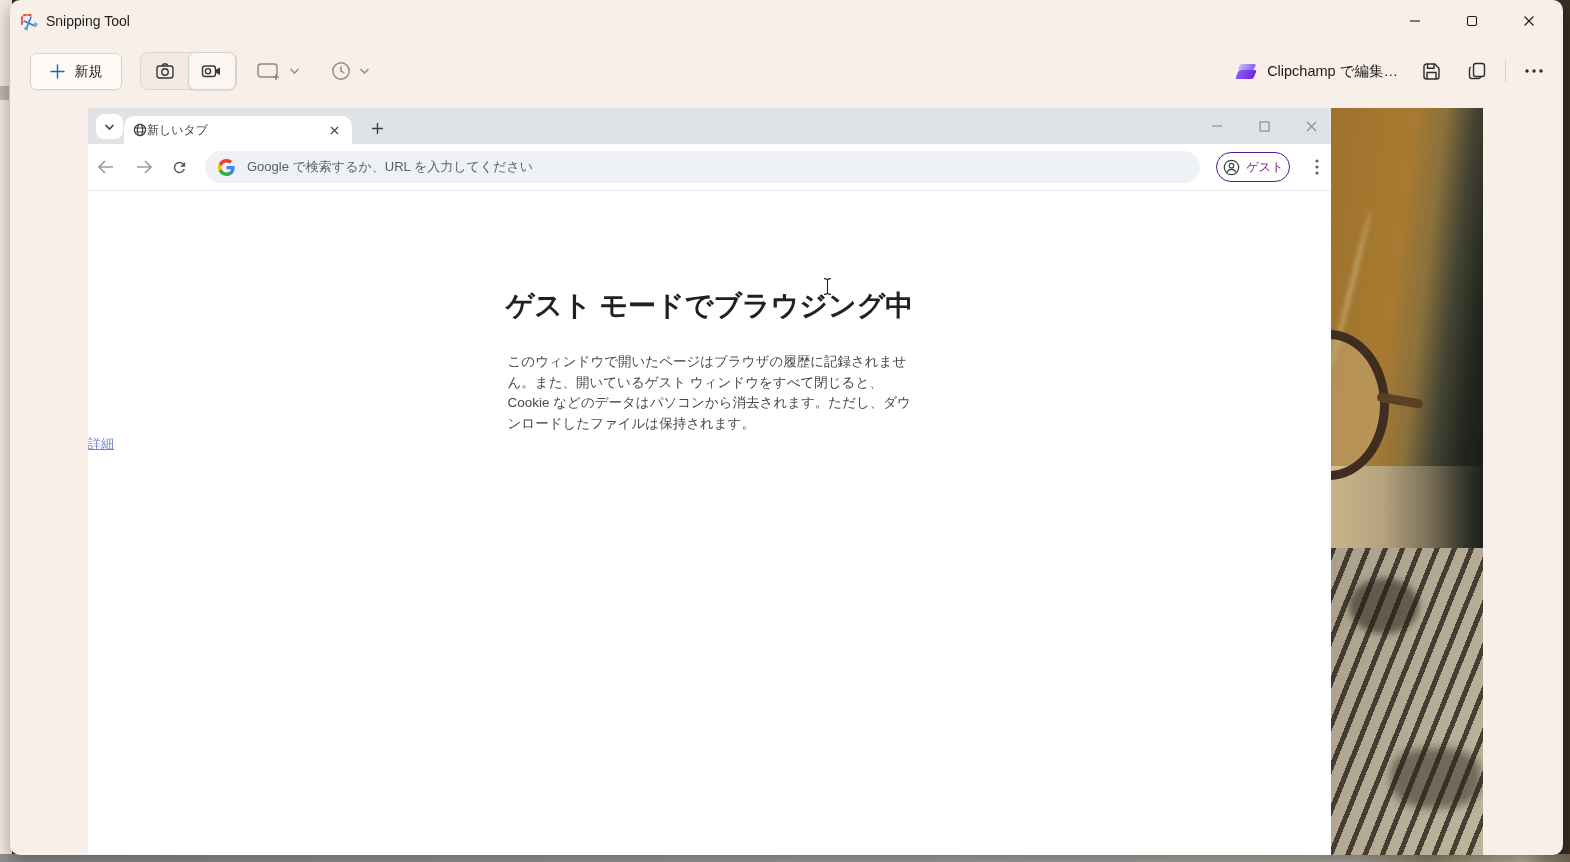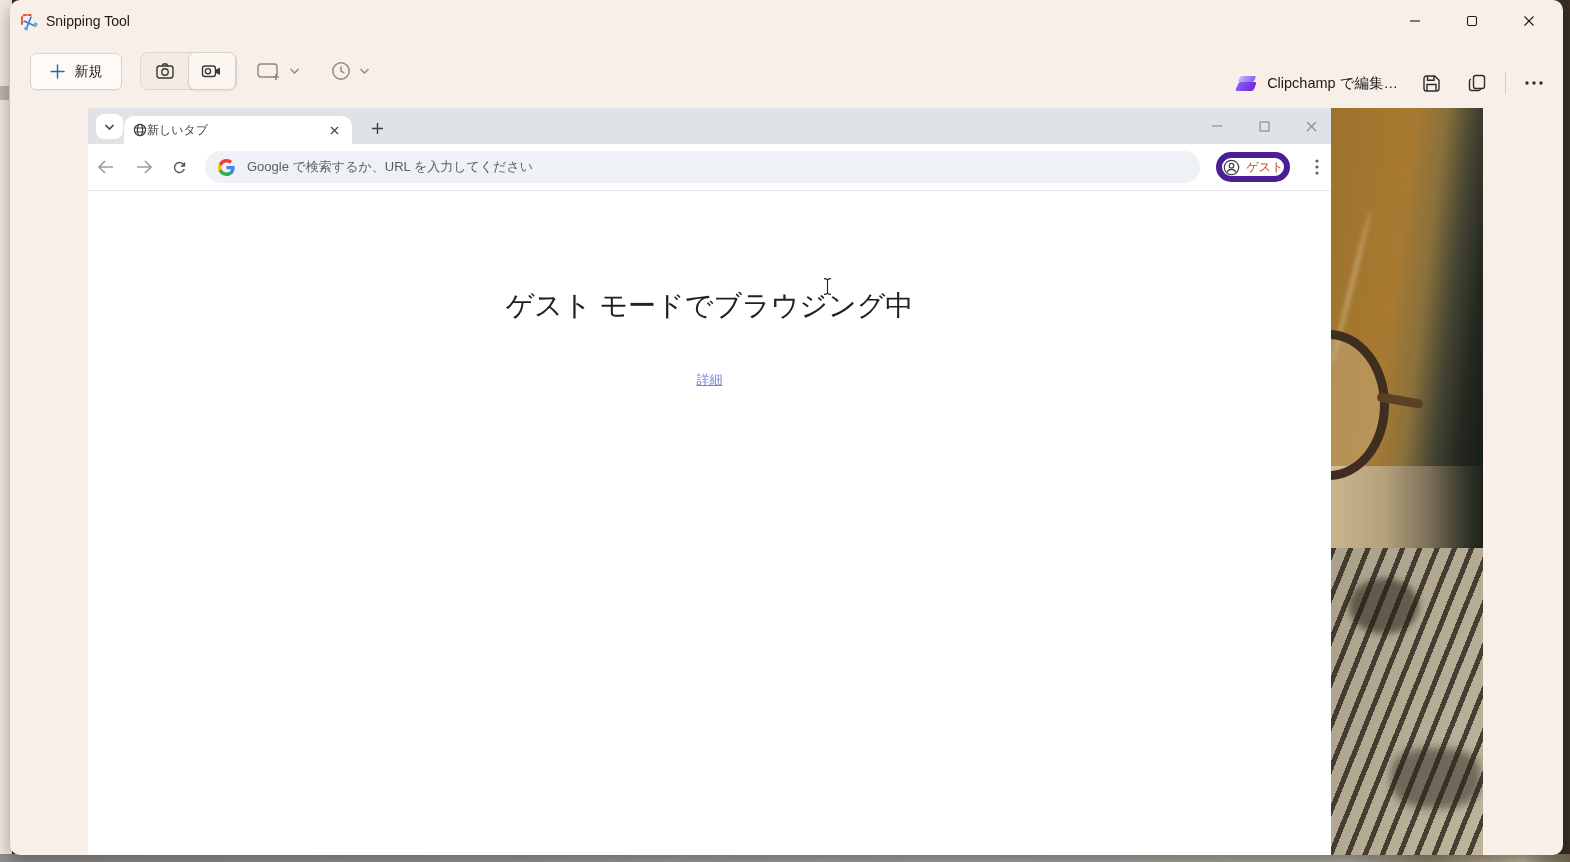--- a/index.html
+++ b/index.html
@@ -32,21 +32,21 @@
     gap:10px;font-size:14px;color:#1b1b1b;box-shadow:0 1px 1px rgba(0,0,0,.05)}
   .cap-group{position:absolute;left:130px;top:8px;width:97px;height:38px;border:1px solid #DCD6CF;
     background:#F3EAE3;border-radius:8px;display:flex;align-items:center}
   .cap-btn{width:48px;height:36px;display:flex;align-items:center;justify-content:center;color:#3A3836}
   .cap-btn.active{background:#FBF6F1;border:1px solid #D7D1CA;border-radius:7px;height:38px;
     box-shadow:0 1px 2px rgba(0,0,0,.07)}
   .cap-underline{position:absolute;left:190px;top:88px;width:24px;height:4px;border-radius:2px;background:#0F6CBD}
   .dd{position:absolute;top:8px;height:38px;display:flex;align-items:center;gap:7px;color:#8E8880}
   .dd.rect{left:246px}
   .dd.delay{left:320px}
-  .tb-right{position:absolute;right:6px;top:20px;height:38px;display:flex;align-items:center}
+  .tb-right{position:absolute;right:6px;top:8px;height:38px;display:flex;align-items:center}
   .btn-clipchamp{display:flex;align-items:center;gap:10px;font-size:14.5px;color:#1b1b1b;padding:0 10px;height:36px}
   .cc-icon{position:relative;width:21px;height:17px;display:inline-block}
   .cc-l1{position:absolute;top:1px;left:3px;width:16px;height:6px;background:linear-gradient(90deg,#C4B5FD,#8B5CF6);
     transform:skewX(-22deg);border-radius:2px}
   .cc-l2{position:absolute;top:7px;left:1px;width:18px;height:9px;background:linear-gradient(90deg,#8B5CF6,#6D28D9);
     transform:skewX(-22deg);border-radius:2px}
   .icon-btn{width:46px;height:36px;display:flex;align-items:center;justify-content:center;color:#2E2C2A}
   .tb-divider{width:1px;height:22px;background:#D5CEC7;margin:0 5px}
 
   
@@ -66,31 +66,31 @@
   .c-winbtn{width:14px;height:26px;display:flex;align-items:center;justify-content:center}
 
   .c-toolbar{position:relative;height:46px;background:#fff}
   .nav-ic{position:absolute;top:7px;width:32px;height:32px;display:flex;align-items:center;justify-content:center}
   .nav-back{left:1px;color:#9AA0A6}
   .nav-fwd{left:41px;color:#9AA0A6}
   .nav-reload{left:75px;color:#54585D}
   .omnibox{position:absolute;left:117px;top:7px;width:995px;height:32px;background:#EEF1F5;border-radius:16px;
     display:flex;align-items:center;padding:16px 13px;gap:12px}
   .omni-text{font-size:13px;color:#5A5E63;white-space:nowrap}
-  .guest-pill{position:absolute;left:1128px;top:8px;width:74px;height:30px;border:6px solid #4c1d95;
+  .guest-pill{position:absolute;left:1128px;top:8px;width:74px;height:30px;border:1px solid #4c1d95;
     border-radius:15px;background:#fff;display:flex;align-items:center;justify-content:center;gap:7px;
-    font-size:12px;color:#c2410c}
+    font-size:12px;color:#701a75}
   .kebab{position:absolute;left:1214px;top:7px;width:30px;height:32px;display:flex;align-items:center;
     justify-content:center;color:#5F6368}
   .c-sep{height:1px;background:#E7E9EC}
 
   .c-content{position:relative;height:664px;background:#fff}
-  .guest-heading{padding-top:96px;text-align:center;font-size:28px;font-weight:400;color:#202124}
+  .guest-heading{padding-top:96px;text-align:center;font-size:28px;font-weight:700;color:#202124}
   .guest-body{width:404px;margin:27px auto 0;font-size:13.5px;line-height:20.5px;color:#45494E;text-align:left}
-  .guest-link-row{margin-top:45px;text-align:center}
+  .guest-link-row{}
   .guest-link{font-size:13px;color:#6B83D6;text-decoration:underline;cursor:pointer}
   .ibeam{position:absolute;left:734px;top:86px;color:#1F2327}
 
   
   .wallpaper{position:absolute;left:1243px;top:0;width:152px;height:747px;overflow:hidden;background:#23261F}
   .wp-top{position:absolute;left:0;top:0;width:100%;height:385px;
     background:linear-gradient(97deg,#9D722C 0%,#A87A31 42%,#8A713B 58%,#474634 72%,#23271F 86%,#181C17 100%)}
   .wp-mid{position:absolute;left:0;top:358px;width:100%;height:90px;
     background:linear-gradient(90deg,#C9B48D 0%,#B5A27D 35%,#7A6F58 65%,#35362B 88%,#1E211B 100%)}
   .wp-news{position:absolute;left:0;top:440px;width:100%;height:307px;background:#C3B89F;
@@ -320,20 +320,21 @@
                 <circle cx="2" cy="2" r="1.6" fill="currentColor"></circle>
                 <circle cx="2" cy="8" r="1.6" fill="currentColor"></circle>
                 <circle cx="2" cy="14" r="1.6" fill="currentColor"></circle>
               </svg>
           </div>
         </div>
         <div class="c-sep"></div>
 
         <div class="c-content">
           <div class="guest-heading">ゲスト モードでブラウジング中</div>
+          <p class="guest-body">このウィンドウで開いたページはブラウザの履歴に記録されません。また、開いているゲスト ウィンドウをすべて閉じると、Cookie などのデータはパソコンから消去されます。ただし、ダウンロードしたファイルは保持されます。</p>
           <div class="guest-link-row">
             <span class="guest-link">詳細</span>
           </div>
           <div class="ibeam">
             <svg width="11" height="19" viewBox="0 0 11 19" fill="none" stroke="currentColor" stroke-width="1.1">
               <path d="M2 1.6c2 0 3.5.9 3.5.9S7 1.6 9 1.6M2 17.4c2 0 3.5-.9 3.5-.9s1.5.9 3.5.9M5.5 2.5v14"></path>
             </svg>
           </div>
         </div>
       </div>

